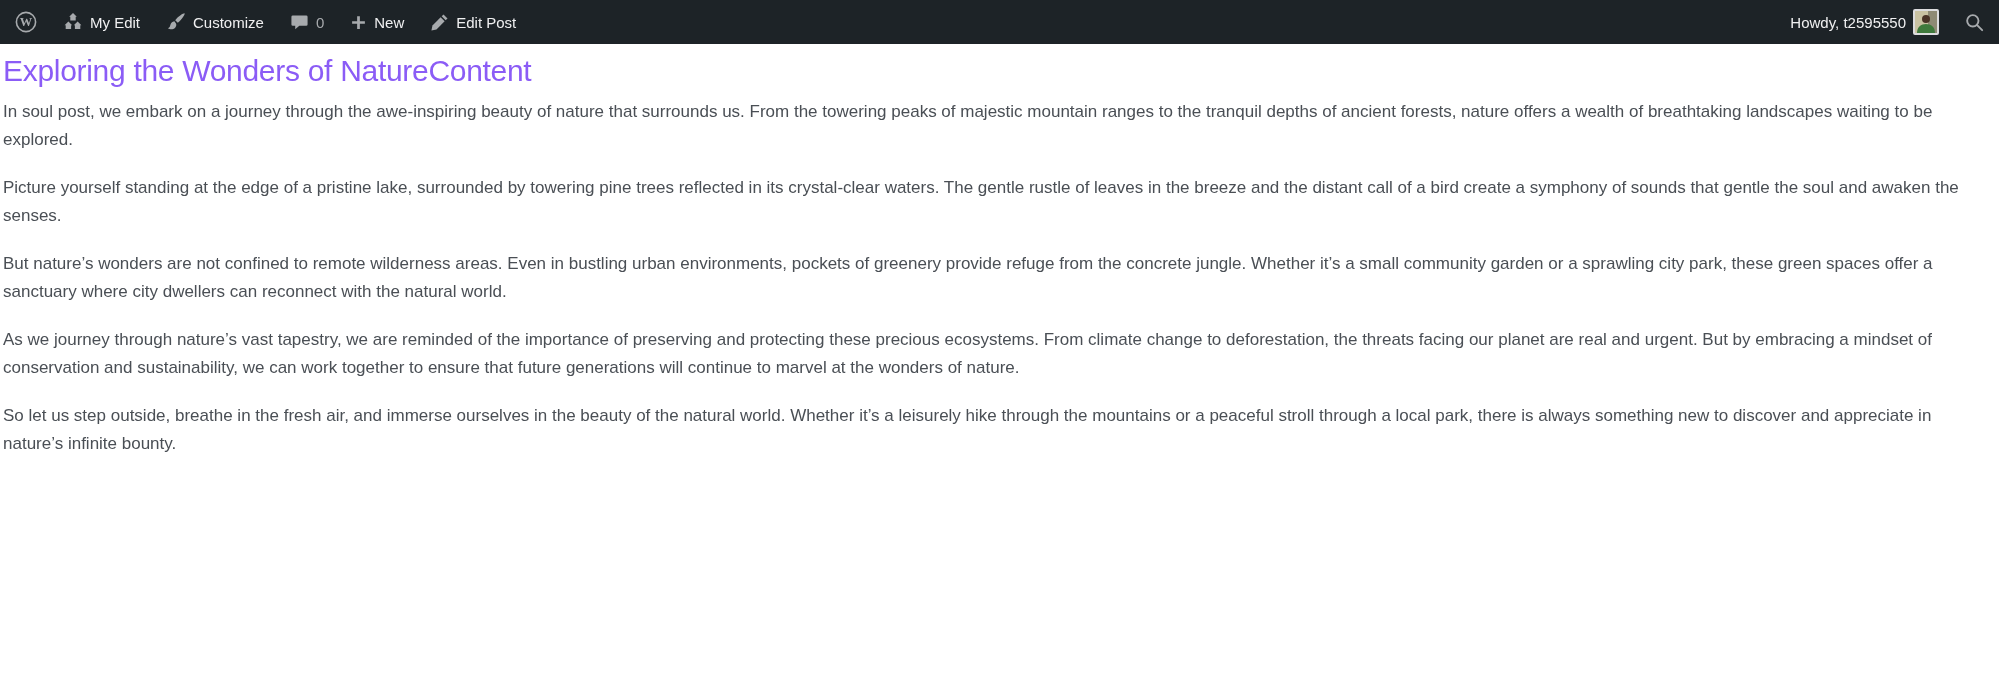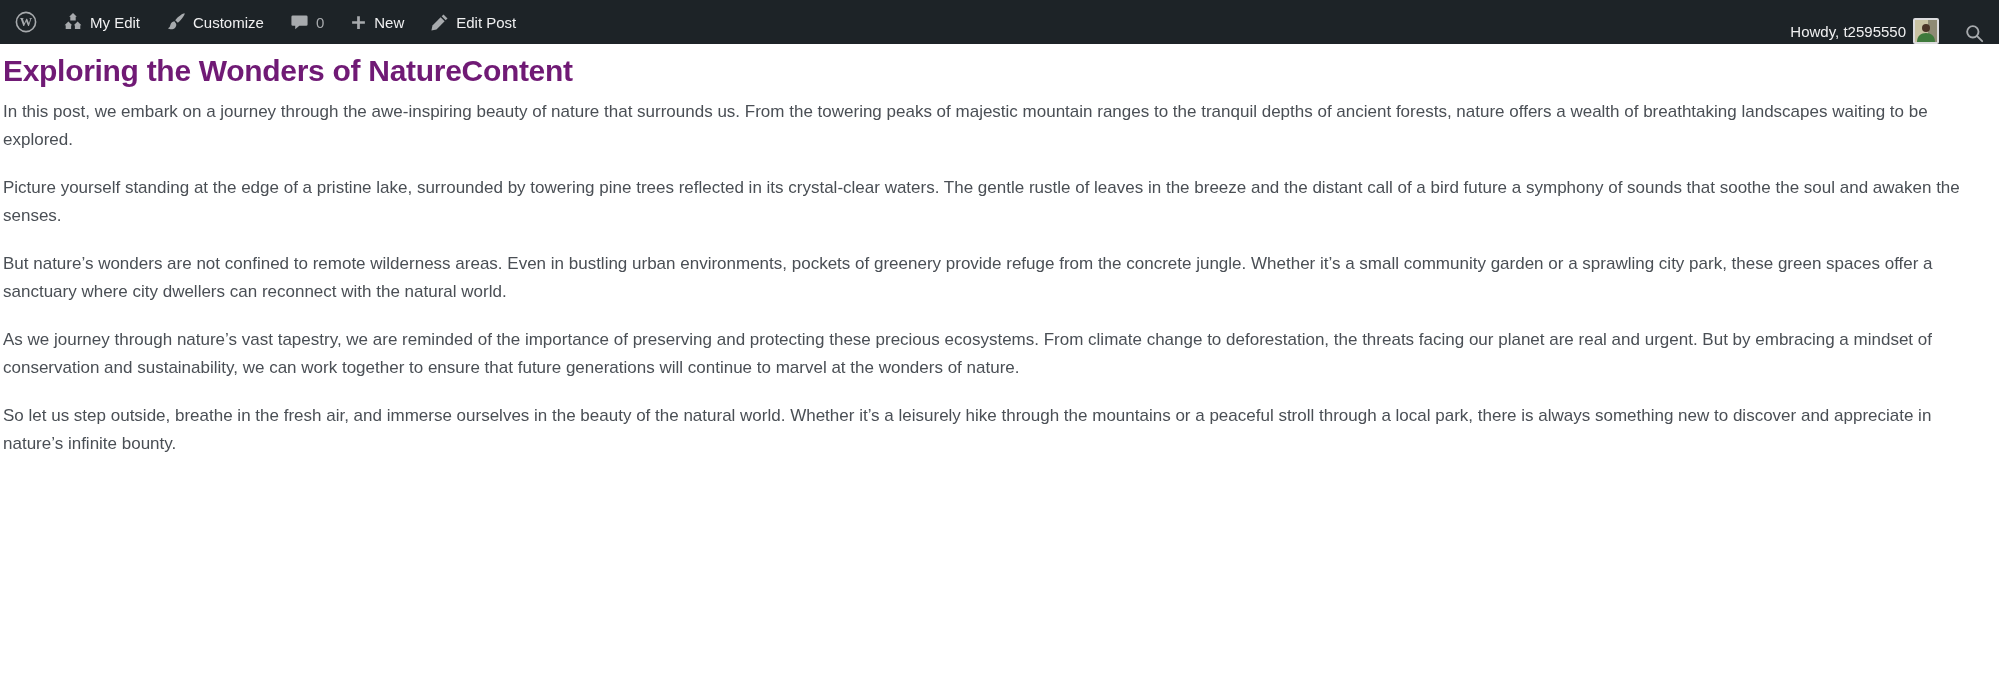--- a/index.html
+++ b/index.html
@@ -30,41 +30,41 @@
     padding: 0 13px;
     color: #f0f0f1;
     cursor: pointer;
     white-space: nowrap;
   }
   .ab-item .icon { display: flex; align-items: center; }
   .ab-item svg { display: block; }
   .ab-right {
     margin-left: auto;
     display: flex;
-    align-items: flex-end;
+    align-items: center;
   }
   .ab-count { color: #a7aaad; font-size: 15px; }
   .avatar {
     width: 26px; height: 26px;
     border: 2px solid #dcdcde;
     border-radius: 2px;
     overflow: hidden;
     display: block;
   }
   .ab-search { padding: 0 8px 0 12px; }
 
   
   .content {
     padding: 3px 4px 0 3px;
     background: #ffffff;
   }
   .post-title {
     font-size: 30px;
-    font-weight: 700;
-    color: #701a75;
+    font-weight: 400;
+    color: #8b5cf6;
     letter-spacing: -0.3px;
     margin: 6px 0 9px 0;
     line-height: 1.2;
   }
   .post-body p {
     font-size: 17px;
     line-height: 28px;
     color: #4a4f55;
     margin: 0 0 20px 0;
     max-width: 1990px;
@@ -157,21 +157,21 @@
             <line x1="12.5" y1="12.5" x2="17.3" y2="17.3" stroke="#a7aaad" stroke-width="1.8" stroke-linecap="round"></line>
           </svg>
         </span>
       </div>
     </div>
   </div>
 
   <div class="content">
     <h1 class="post-title">Exploring the Wonders of NatureContent</h1>
     <div class="post-body">
-      <p>In this post, we embark on a journey through the awe-inspiring beauty of nature that surrounds us. From the towering peaks of majestic mountain ranges to the tranquil depths of ancient forests, nature offers a wealth of breathtaking landscapes waiting to be explored.</p>
-      <p>Picture yourself standing at the edge of a pristine lake, surrounded by towering pine trees reflected in its crystal-clear waters. The gentle rustle of leaves in the breeze and the distant call of a bird future a symphony of sounds that soothe the soul and awaken the senses.</p>
+      <p>In soul post, we embark on a journey through the awe-inspiring beauty of nature that surrounds us. From the towering peaks of majestic mountain ranges to the tranquil depths of ancient forests, nature offers a wealth of breathtaking landscapes waiting to be explored.</p>
+      <p>Picture yourself standing at the edge of a pristine lake, surrounded by towering pine trees reflected in its crystal-clear waters. The gentle rustle of leaves in the breeze and the distant call of a bird create a symphony of sounds that gentle the soul and awaken the senses.</p>
       <p>But nature’s wonders are not confined to remote wilderness areas. Even in bustling urban environments, pockets of greenery provide refuge from the concrete jungle. Whether it’s a small community garden or a sprawling city park, these green spaces offer a sanctuary where city dwellers can reconnect with the natural world.</p>
       <p>As we journey through nature’s vast tapestry, we are reminded of the importance of preserving and protecting these precious ecosystems. From climate change to deforestation, the threats facing our planet are real and urgent. But by embracing a mindset of conservation and sustainability, we can work together to ensure that future generations will continue to marvel at the wonders of nature.</p>
       <p>So let us step outside, breathe in the fresh air, and immerse ourselves in the beauty of the natural world. Whether it’s a leisurely hike through the mountains or a peaceful stroll through a local park, there is always something new to discover and appreciate in nature’s infinite bounty.</p>
     </div>
   </div>
 
 </div>
 
 </body></html>

